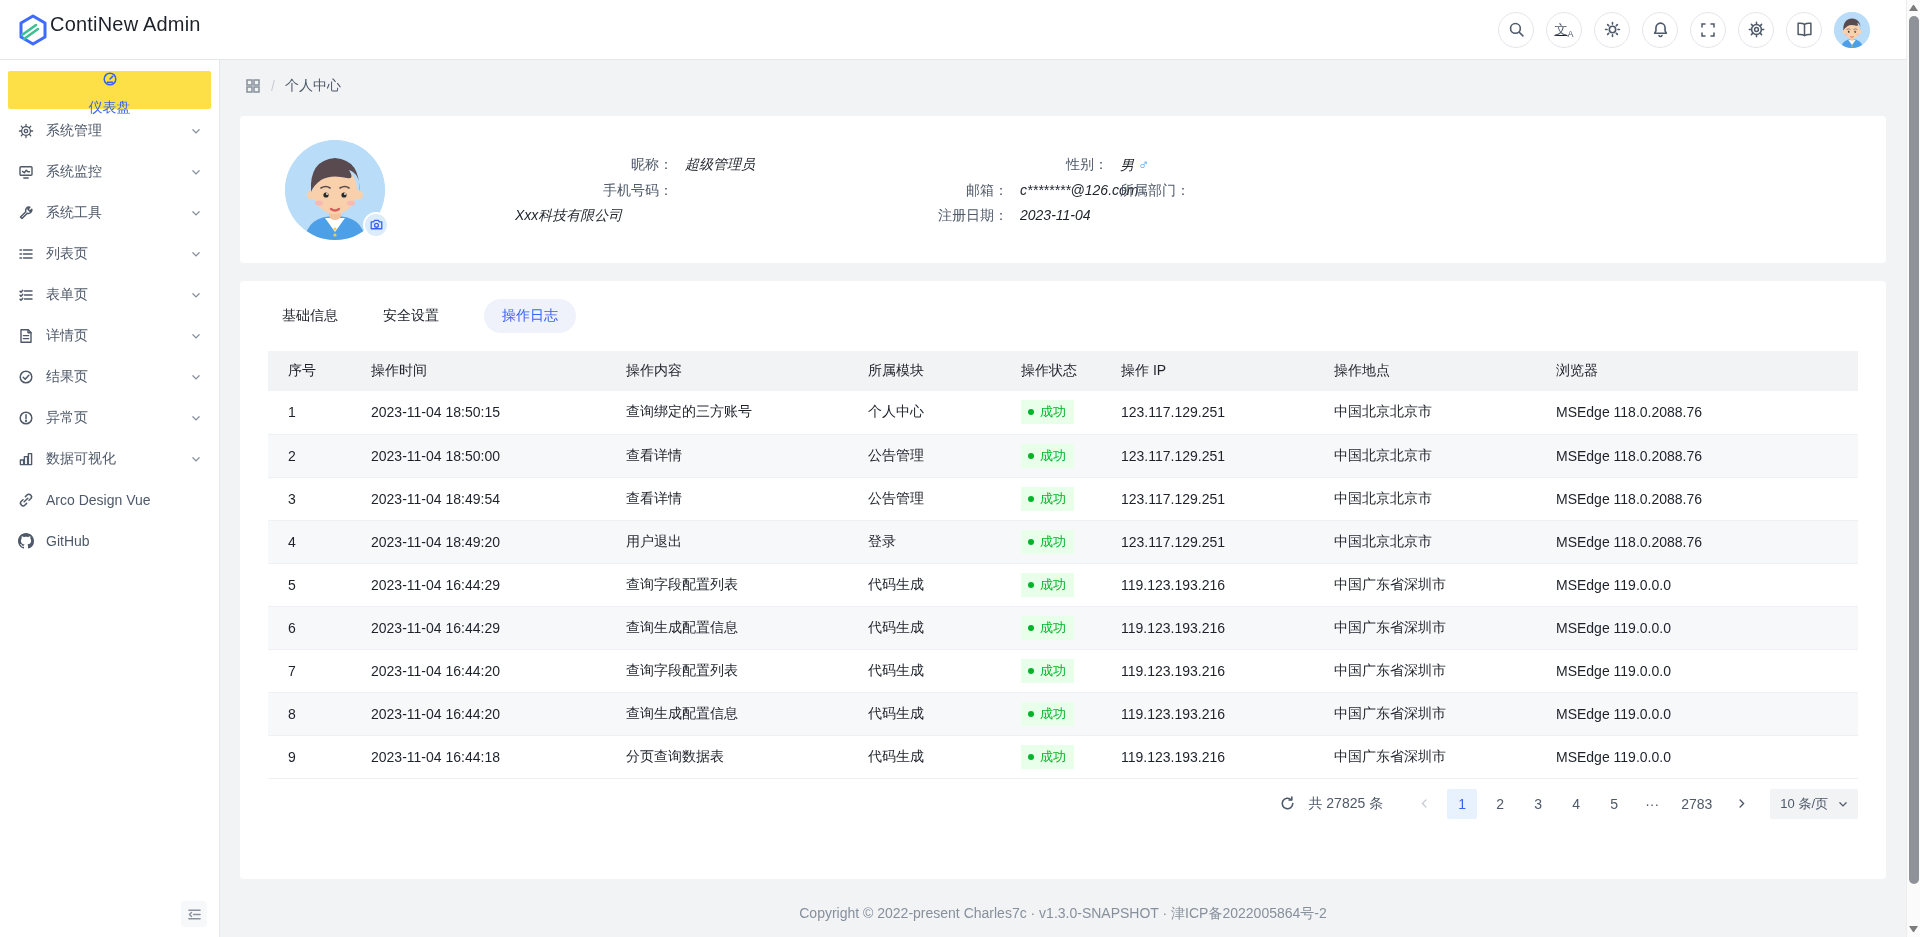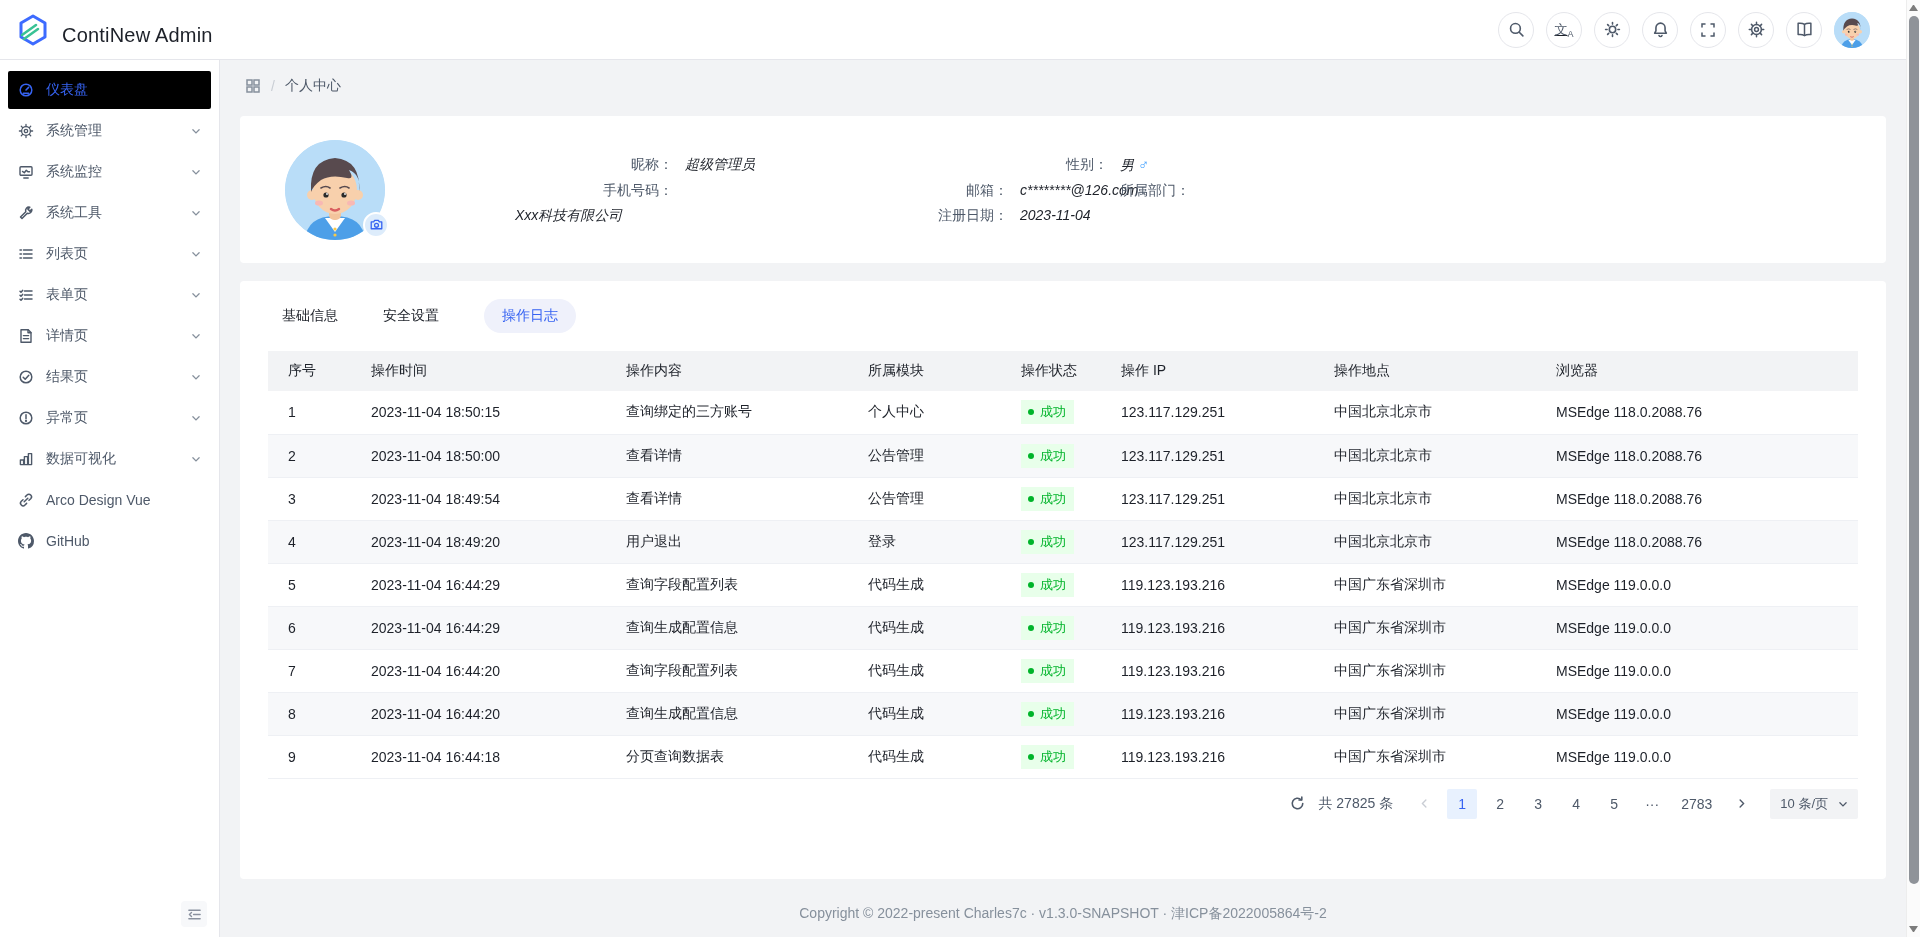--- a/index.html
+++ b/index.html
@@ -4,35 +4,35 @@
 <style>
   * { margin:0; padding:0; box-sizing:border-box; }
   html,body { width:1920px; height:937px; overflow:hidden; }
   body { font-family:"Liberation Sans","DejaVu Sans",sans-serif; background:#fff; color:#1d2129; display:flex; }
   svg { display:block; }
 
   .app-col { width:1906px; height:937px; display:flex; flex-direction:column; }
 
   
   .header { height:60px; background:#fff; border-bottom:1px solid #e5e6eb; display:flex; align-items:center; padding:0 36px 0 16px; flex:none; }
-  .logo-link { display:flex; align-items:flex-end; gap:12px; cursor:pointer; }
+  .logo-link { display:flex; align-items:flex-start; gap:0; cursor:pointer; }
   .logo-title { font-size:20px; font-weight:500; color:#1d2129; letter-spacing:.2px; }
   .header-right { margin-left:auto; display:flex; align-items:flex-end; gap:12px;text-decoration:underline; }
   .hbtn { width:36px; height:36px; border-radius:50%; border:1px solid #e5e6eb; background:#fff; display:flex; align-items:center; justify-content:center; color:#4e5969; cursor:pointer; }
   .i-translate { font-size:13px; color:#4e5969; line-height:1; position:relative; }
   .i-translate small { font-size:9px; position:relative; top:3px; left:0px; }
   .avatar-btn { width:36px; height:36px; border-radius:50%; overflow:hidden; cursor:pointer; background:#b9ddf8; }
 
   
   .shell { flex:1; display:flex; min-height:0; }
   .sidebar { width:220px; background:#fff; border-right:1px solid #e5e6eb; padding-top:8px; position:relative; flex:none; }
   .menu-item { height:38px; margin:3px 8px; border-radius:2px; display:flex; align-items:center; gap:12px; padding:0 10px; font-size:14px; color:#4e5969; cursor:pointer; }
   .menu-item .mi-icon { width:16px; height:16px; flex:none; color:#4e5969; }
   .menu-item .chev { margin-left:auto; color:#86909c; }
-  .menu-item.active { background:#000000; color:#3663f2; }
+  .menu-item.active { background:#fde047; color:#3663f2;flex-direction:column; }
   .menu-item.active .mi-icon { color:#3663f2; }
   .collapse-btn { position:absolute; right:12px; bottom:10px; width:26px; height:26px; border-radius:4px; background:#f7f8fa; display:flex; align-items:center; justify-content:center; color:#8a919f; cursor:pointer; }
 
   .main { flex:1; background:#f2f3f5; padding:0 20px; overflow:hidden; }
 
   
   .breadcrumb { margin:12px 0 16px 5px; height:28px; display:flex; align-items:center; gap:10px; font-size:14px; color:#4e5969; }
   .breadcrumb .apps { color:#86909c; cursor:pointer; }
   .breadcrumb .sep { color:#c9cdd4; }
 
@@ -60,21 +60,21 @@
   table.log tr.striped td { background:#f7f8fa; }
   table.log th:first-child, table.log td:first-child { padding-left:20px; }
   .col-no{width:95px;} .col-time{width:255px;} .col-content{width:242px;} .col-module{width:153px;}
   .col-status{width:100px;} .col-ip{width:213px;} .col-loc{width:222px;}
   .badge { display:inline-flex; align-items:center; gap:6px; background:#e8ffea; color:#00b42a; border-radius:0; padding:3px 8px 3px 7px; font-size:13px; }
   .badge .dot { width:6px; height:6px; border-radius:50%; background:#00b42a; display:inline-block; }
 
   
   .pager { margin-top:10px; display:flex; align-items:center; justify-content:flex-end; gap:8px; font-size:14px; color:#4e5969; flex:none; }
   .pg-refresh { width:26px; height:26px; display:flex; align-items:center; justify-content:center; cursor:pointer; color:#4e5969; }
-  .pg-total { margin-right:8px; }
+  .pg-total { margin-right:18px; }
   .pg-arrow { width:30px; height:30px; display:flex; align-items:center; justify-content:center; color:#4e5969; cursor:pointer; }
   .pg-arrow.disabled { color:#c9cdd4; }
   .pg-item { min-width:30px; height:30px; border-radius:2px; display:flex; align-items:center; justify-content:center; padding:0 6px; cursor:pointer; color:#4e5969; }
   .pg-item.active { background:#e8f1fe; color:#3663f2; }
   .size-select { height:30px; background:#f2f3f5; border-radius:2px; display:flex; align-items:center; gap:10px; padding:0 10px; font-size:13px; color:#4e5969; cursor:pointer; margin-left:6px; }
 
   .footer { margin-top:26px; text-align:center; font-size:14px; color:#86909c; }
 
   
   .scrollbar { width:14px; height:937px; background:#fbfbfb; border-left:1px solid #ededed; position:relative; flex:none; }

